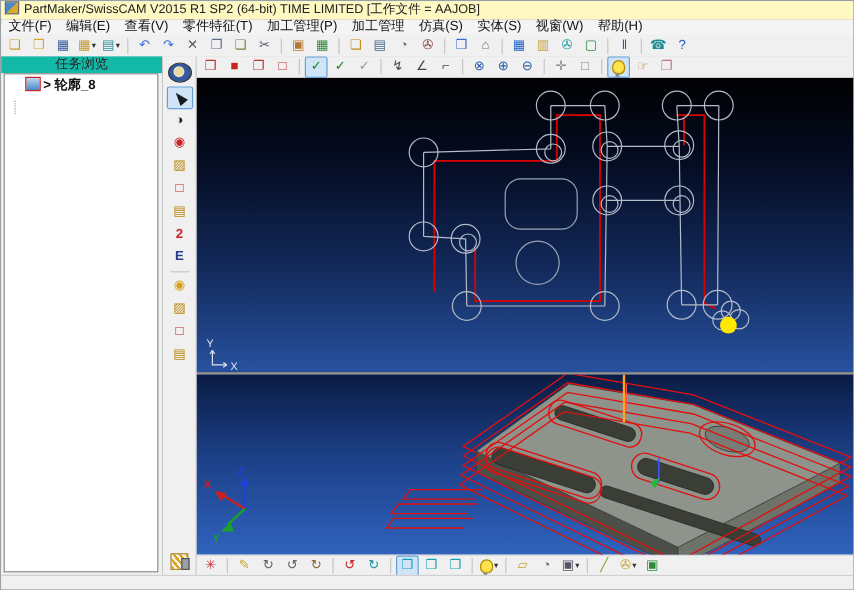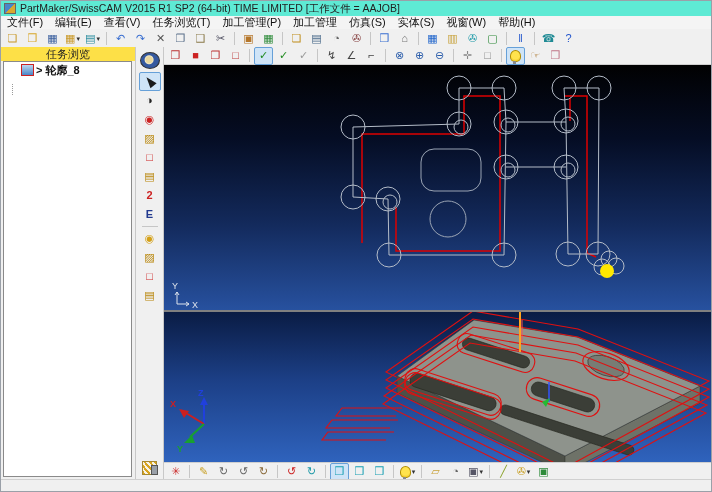--- a/index.html
+++ b/index.html
@@ -1,22 +1,22 @@
 <!DOCTYPE html>
 <html><head>
 <meta charset="utf-8">
 <style>
   html,body{margin:0;padding:0;}
   body{width:712px;height:492px;position:relative;overflow:hidden;background:#f0f0f0;
        font-family:"Liberation Sans","DejaVu Sans",sans-serif;font-size:11px;color:#111;}
   .win{position:absolute;inset:0;border:1px solid #9aa0a8;box-sizing:border-box;}
 
   
-  .titlebar{position:absolute;top:0;left:0;right:0;height:15px;background:#5eead4;
-            display:flex;align-items:center;padding-left:3px;gap:4px;border-bottom:4px solid #c2410c;}
+  .titlebar{position:absolute;top:0;left:0;right:0;height:15px;background:#fef9c3;
+            display:flex;align-items:flex-start;padding-left:3px;gap:4px;border-bottom:4px solid #c2410c;}
   .appicon{width:10px;height:9px;background:linear-gradient(135deg,#4a86c8 50%,#d8a82e 50%);border:1px solid #666;}
   .title{font-size:10.5px;color:#222;white-space:nowrap;}
 
   
   .menubar{position:absolute;top:15px;left:0;right:0;height:13px;background:#f4f4f4;display:flex;align-items:center;}
   .mitem{padding:0 6px;font-size:11px;line-height:13px;color:#111;cursor:default;}
 
   
   .toolbar{display:flex;align-items:center;padding:0 2px;gap:1px;background:#f0f0f0;}
   .tb1{position:absolute;top:28px;left:0;right:0;height:18px;border-bottom:1px solid #d6d6d6;}
@@ -36,21 +36,21 @@
              background:radial-gradient(circle at 45% 45%,#ead9a0 0 3px,#f2e7c2 4px,#35599f 5px 9px,#274a86 10px);}
   .shp-cursor{width:0;height:0;border-left:4px solid transparent;border-right:4px solid transparent;
               border-bottom:11px solid #1a1a1a;transform:rotate(-40deg);}
   .shp-spring{width:13px;height:12px;border:1px solid #a88a30;position:relative;
               background:repeating-linear-gradient(50deg,#d9a520 0 2px,#f7f3e8 2px 4px);}
   .shp-spring::after{content:"";position:absolute;right:-2px;bottom:-1px;width:5px;height:8px;background:#9aa0a8;border:1px solid #555;}
 
   
   .main{position:absolute;top:46px;left:0;right:0;bottom:12px;}
   .treepanel{position:absolute;top:0;left:0;width:135px;bottom:0;background:#f0f0f0;border-right:1px solid #c8c8c8;box-sizing:border-box;}
-  .treehdr{height:14px;text-align:center;line-height:14px;background:#fde047;color:#222;font-size:11px;}
+  .treehdr{height:14px;text-align:center;line-height:14px;background:#14b8a6;color:#222;font-size:11px;}
   .treebox{position:absolute;top:14px;left:2px;right:3px;bottom:2px;background:#fff;border:1px solid #8a8a8a;overflow:hidden;}
   .trow{display:flex;align-items:center;height:16px;gap:2px;padding-left:3px;white-space:nowrap;}
   .trow.child{padding-left:17px;}
   .expander{width:9px;height:9px;border:1px solid #848484;background:#fff;position:relative;flex:0 0 auto;}
   .expander::before{content:"";position:absolute;left:1px;right:1px;top:3px;height:1px;background:#333;}
   .ic-move{color:#2266cc;font-size:10px;font-style:normal;}
   .ic-move::before{content:"✛";}
   .ic-globe{width:10px;height:10px;border-radius:50%;flex:0 0 auto;
             background:radial-gradient(circle at 35% 35%,#9fd8f0,#2e7fc0 70%);border:1px solid #1c5a8c;}
   .ic-feat{width:11px;height:10px;flex:0 0 auto;border:1px solid #cc2222;
@@ -87,21 +87,21 @@
 
   <div class="titlebar">
     <span class="appicon"></span>
     <span class="title">PartMaker/SwissCAM V2015 R1 SP2 (64-bit) TIME LIMITED [工作文件 = AAJOB]</span>
   </div>
 
   <div class="menubar">
       <span class="mitem">文件(F)</span>
       <span class="mitem">编辑(E)</span>
       <span class="mitem">查看(V)</span>
-      <span class="mitem">任务浏览(T)</span>
+      <span class="mitem">零件特征(T)</span>
       <span class="mitem">加工管理(P)</span>
       <span class="mitem">加工管理</span>
       <span class="mitem">仿真(S)</span>
       <span class="mitem">实体(S)</span>
       <span class="mitem">视窗(W)</span>
       <span class="mitem">帮助(H)</span>
     </div>
 
   <div class="toolbar tb1">
       <span class="ticon">

